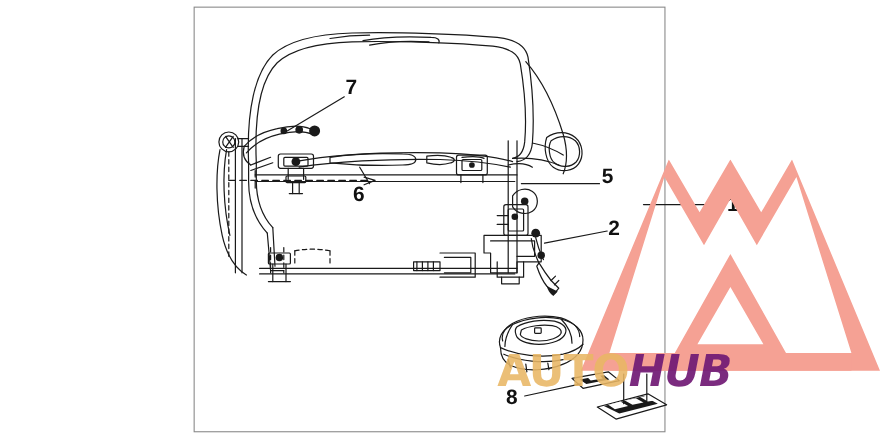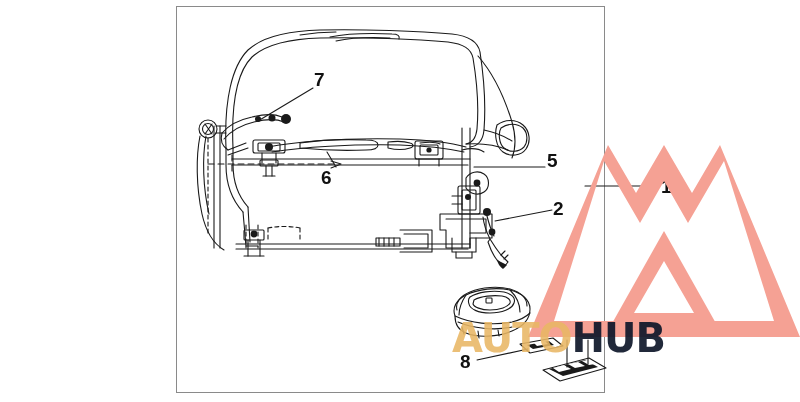--- a/index.html
+++ b/index.html
@@ -74,21 +74,21 @@
     align-items: center;
     font-family: "DejaVu Sans", sans-serif;
     font-weight: bold;
     font-size: 40px;
     line-height: 1;
     letter-spacing: -1px;
     white-space: nowrap;
   }
   .wm-auto { color: #e9b765; opacity: 0.88; }
   .wm-moto { color: #f59e91; opacity: 0.92; }
-  .wm-hub  { color: #0f172a; opacity: 0.92; }
+  .wm-hub  { color: #701a75; opacity: 0.92; font-style: italic; }
 </style>
 </head>
 <body>
 
 <div id="diagram-frame"></div>
 
 <svg id="diagram-svg" viewBox="0 0 800 402">
   <g fill="none" stroke="#1a1a1a" stroke-width="1.1" stroke-linejoin="round" stroke-linecap="round">
 
     <g>

